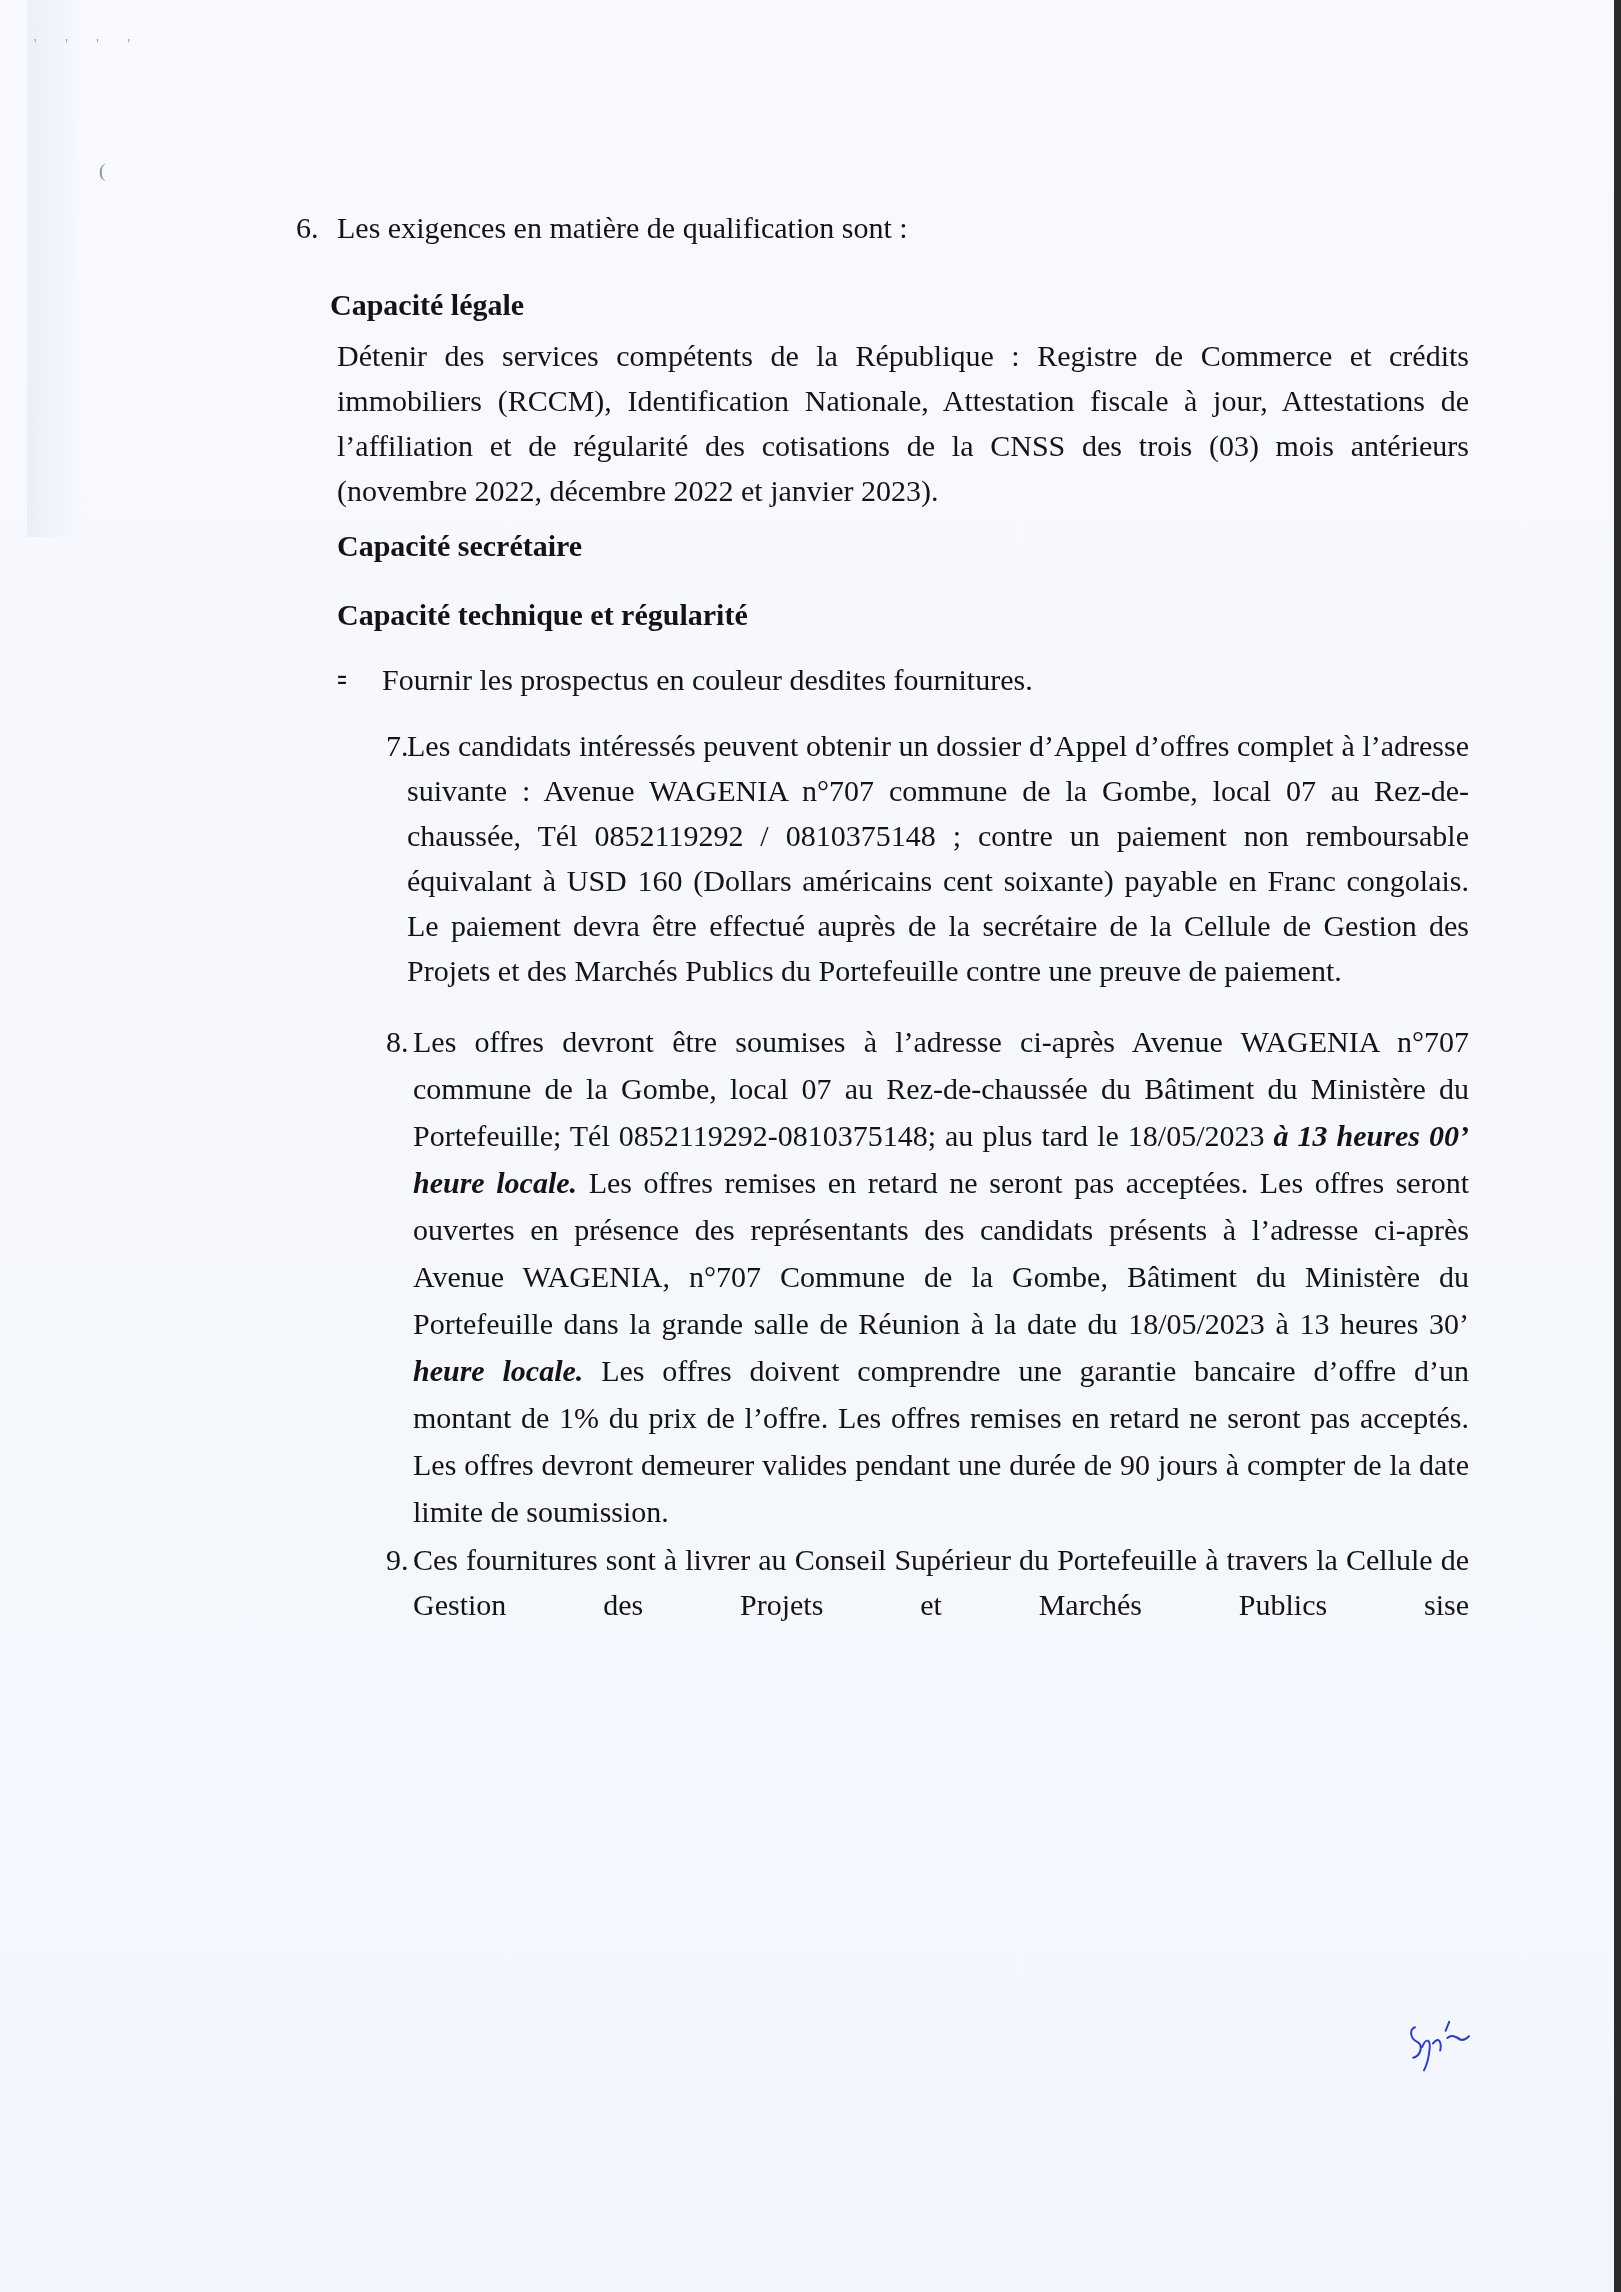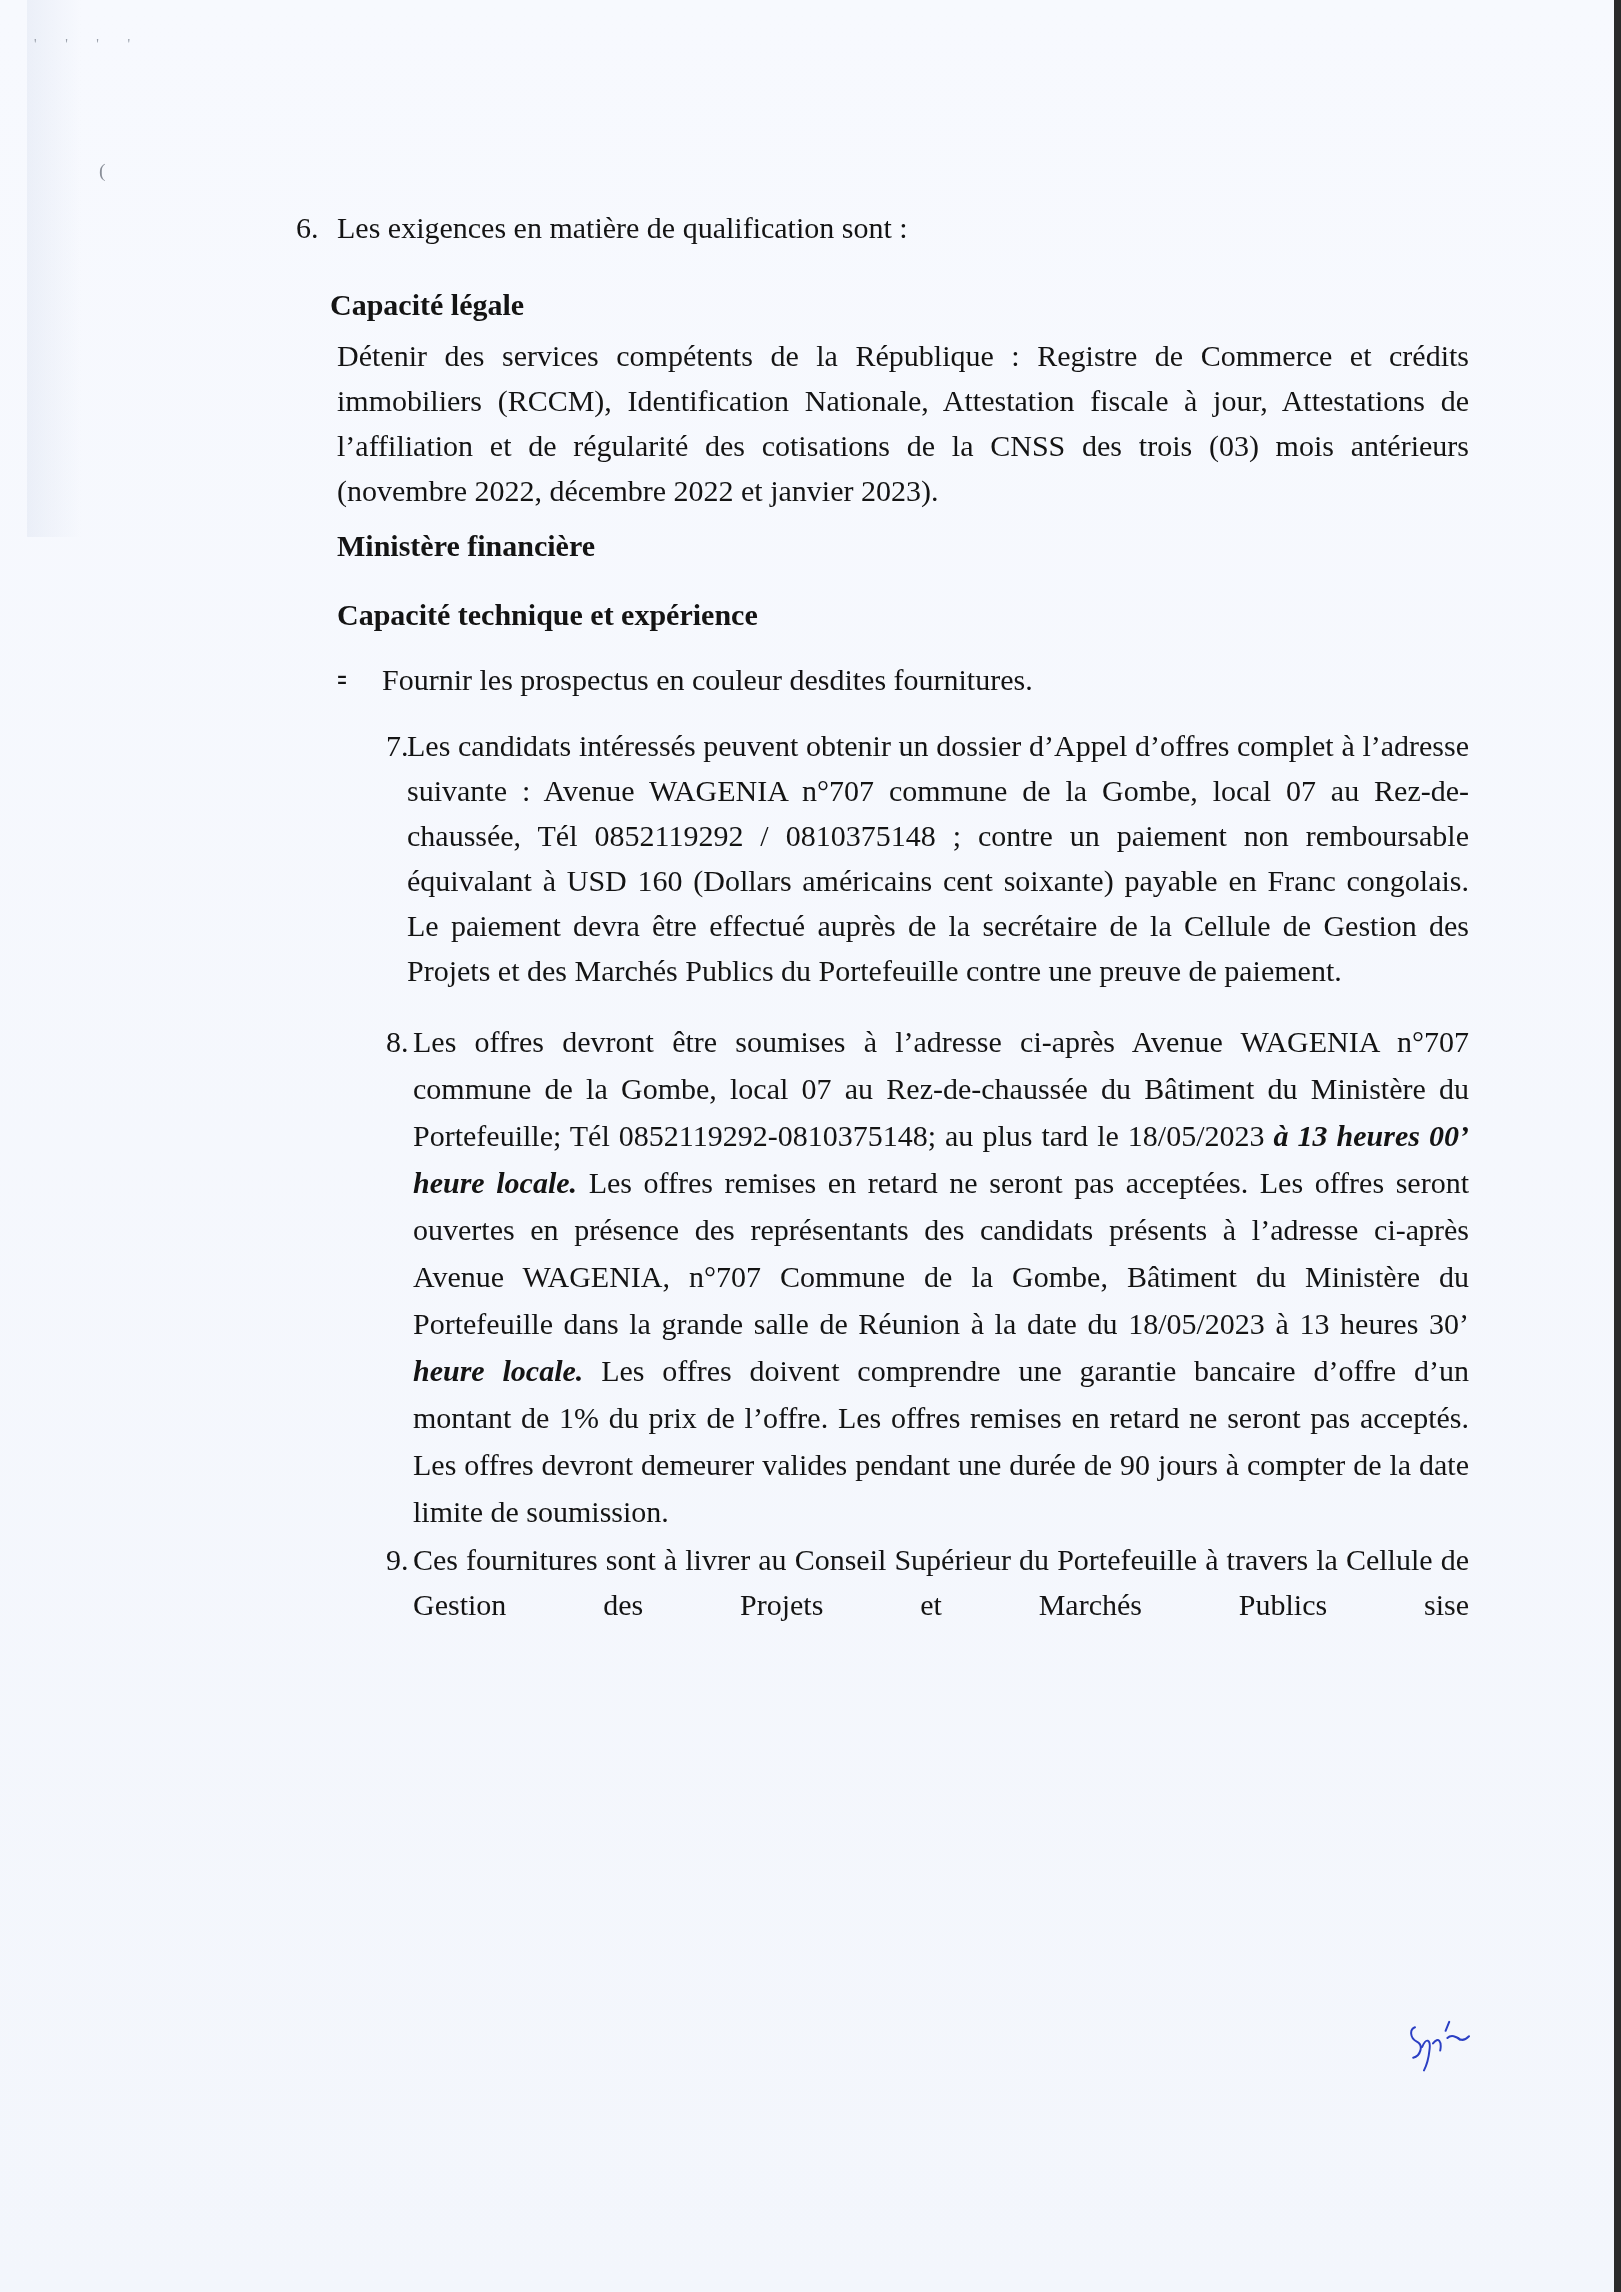--- a/index.html
+++ b/index.html
@@ -47,23 +47,23 @@
 
     <div class="item item6">
       <div style="position:relative;">
         <span class="num" style="left:0;">6.</span>
         <div class="item-text" style="margin-left:41px;">Les exigences en matière de qualification sont :</div>
       </div>
 
       <div class="heading" style="margin-top:29.6px;margin-left:34px;">Capacité légale</div>
       <div class="para" style="margin-top:5.4px; line-height:45px;">Détenir des services compétents de la République : Registre de Commerce et crédits immobiliers (RCCM), Identification Nationale, Attestation fiscale à jour, Attestations de l’affiliation et de régularité des cotisations de la CNSS des trois (03) mois antérieurs (novembre 2022, décembre 2022 et janvier 2023).</div>
 
-      <div class="heading" style="margin-top:9px;">Ministère financière</div>
+      <div class="heading" style="margin-top:9px;">Capacité secrétaire</div>
 
-      <div class="heading" style="margin-top:22.4px;">Capacité technique et expérience</div>
+      <div class="heading" style="margin-top:22.4px;">Capacité technique et régularité</div>
       <div class="dash-item" style="margin-top:10.7px; line-height:50px;">
         <span class="dash">-</span>
       </div>
       <div class="dash-item" style="margin-top:18px;">
         <span class="dash">-</span>
         <span>Fournir les </span><b>prospectus en couleur</b><span> desdites fournitures.</span>
       </div>
     </div>
 
     <div class="item" style="margin-top:19.7px; margin-left:90px; line-height:45px;">

